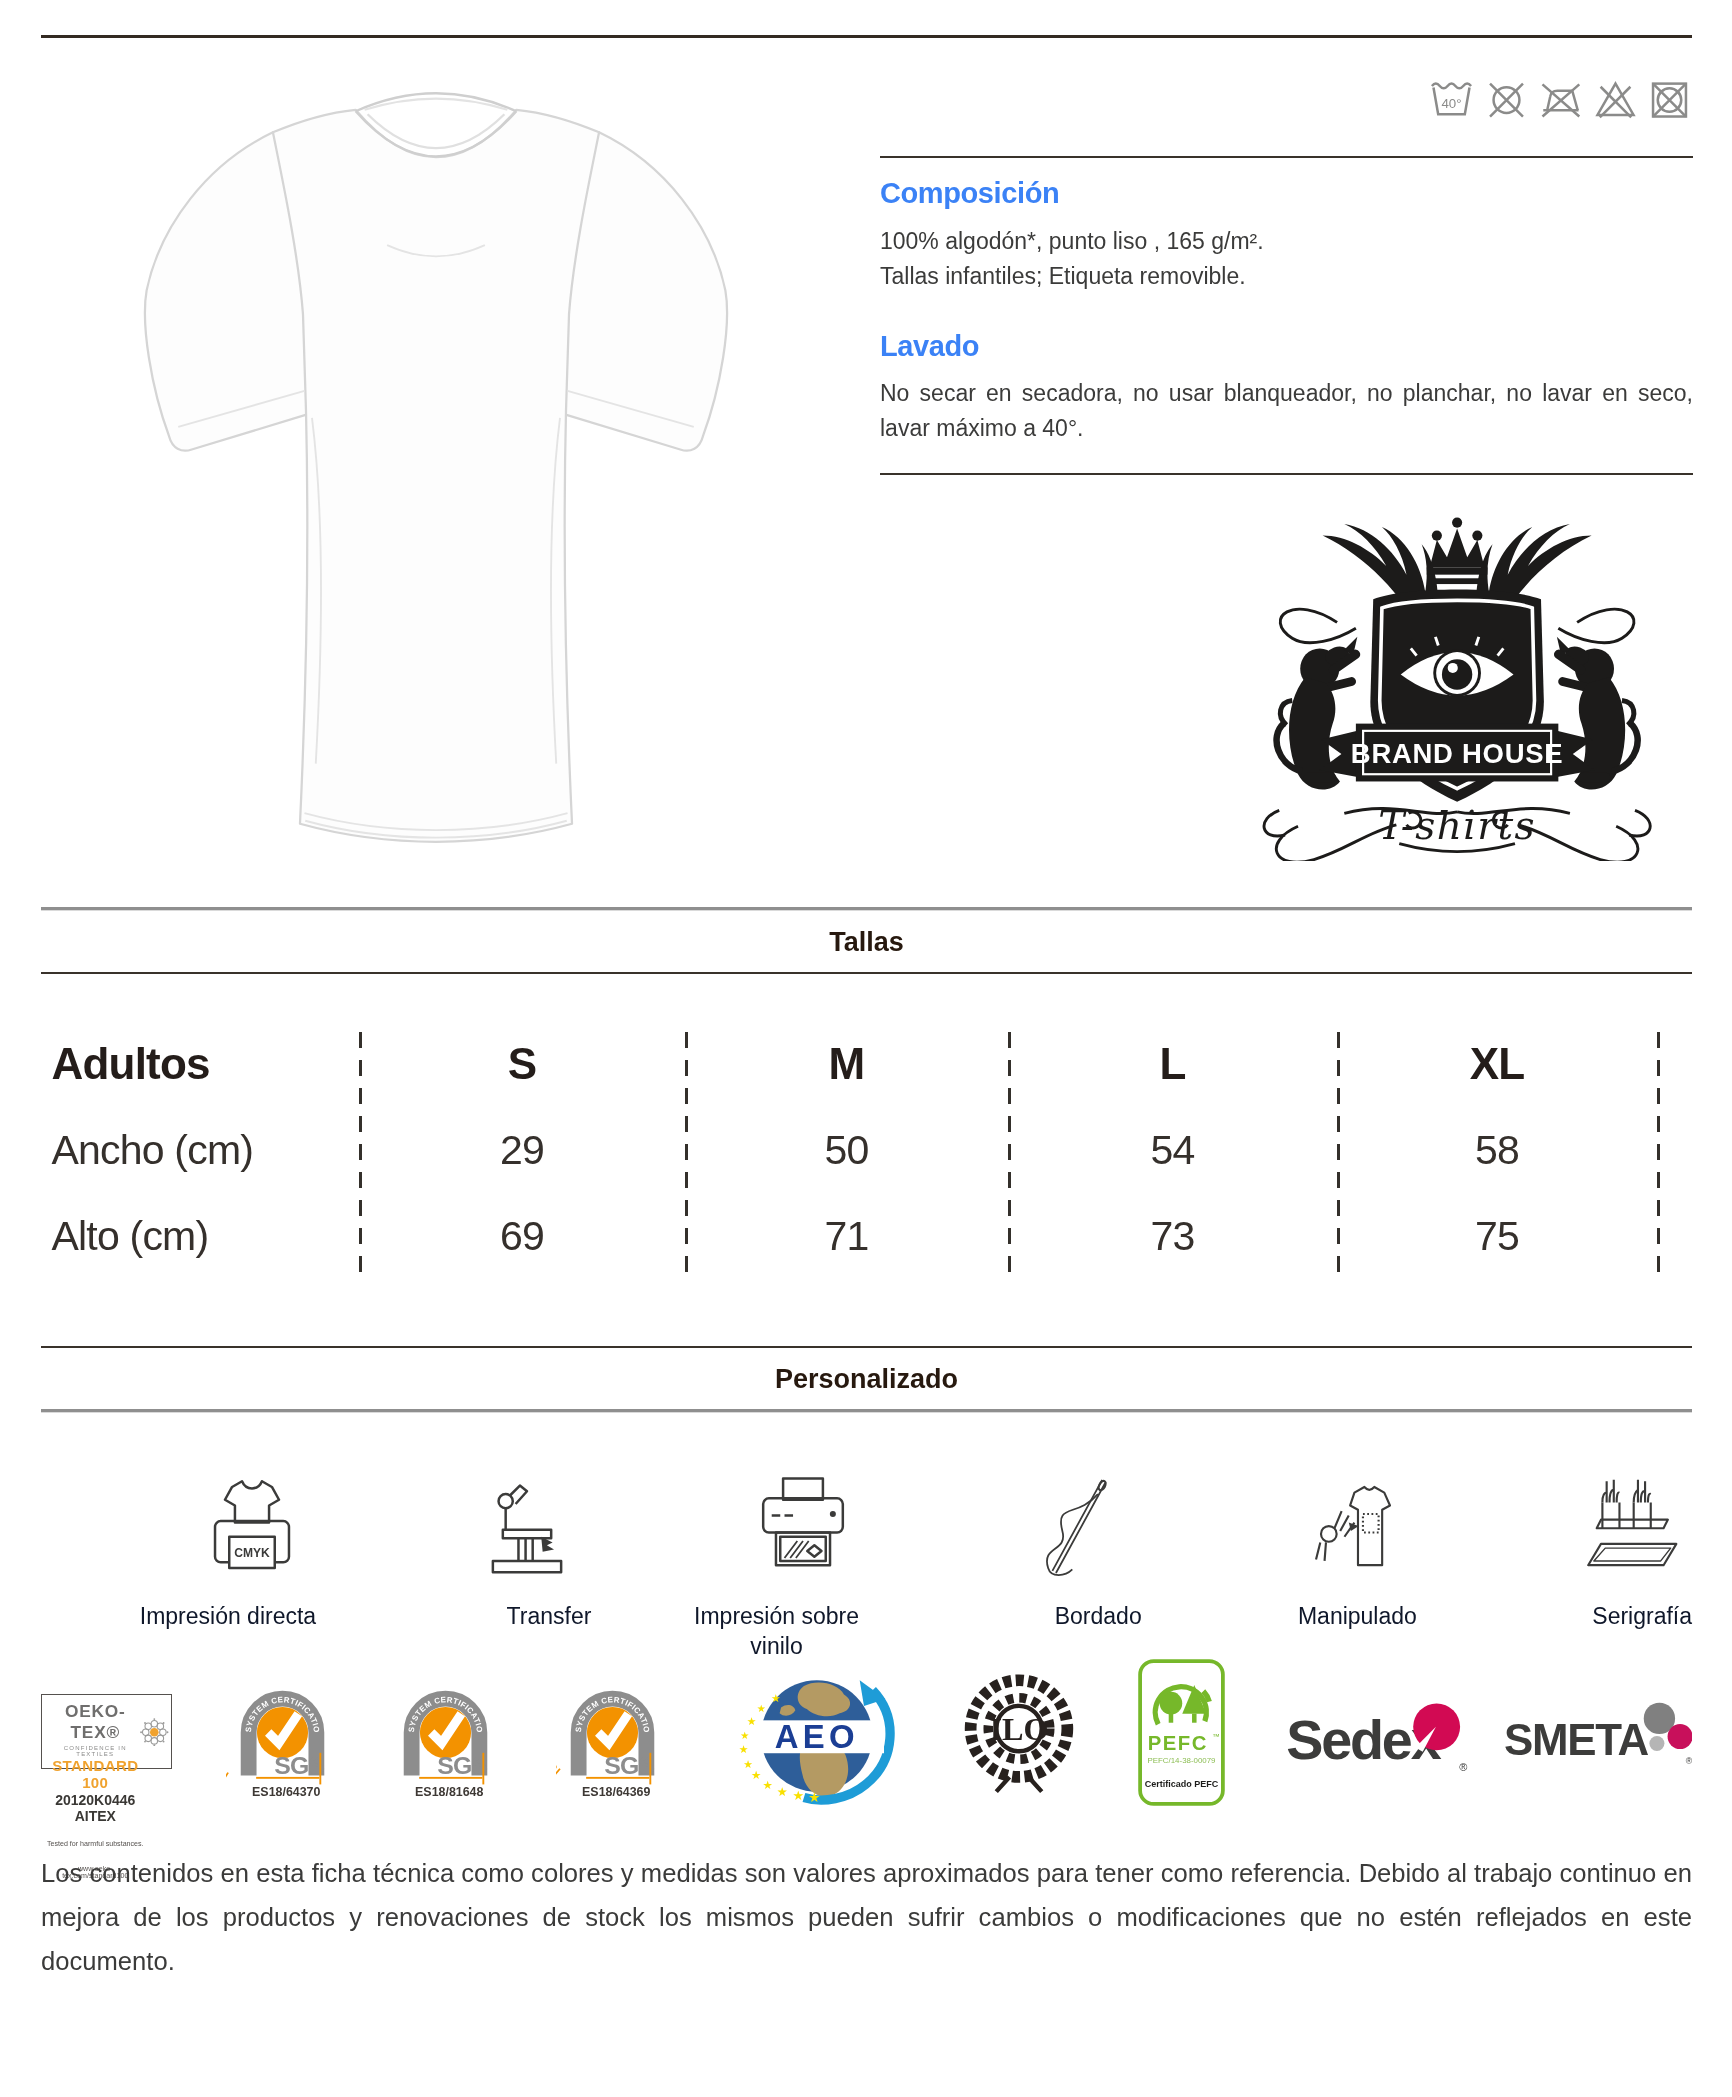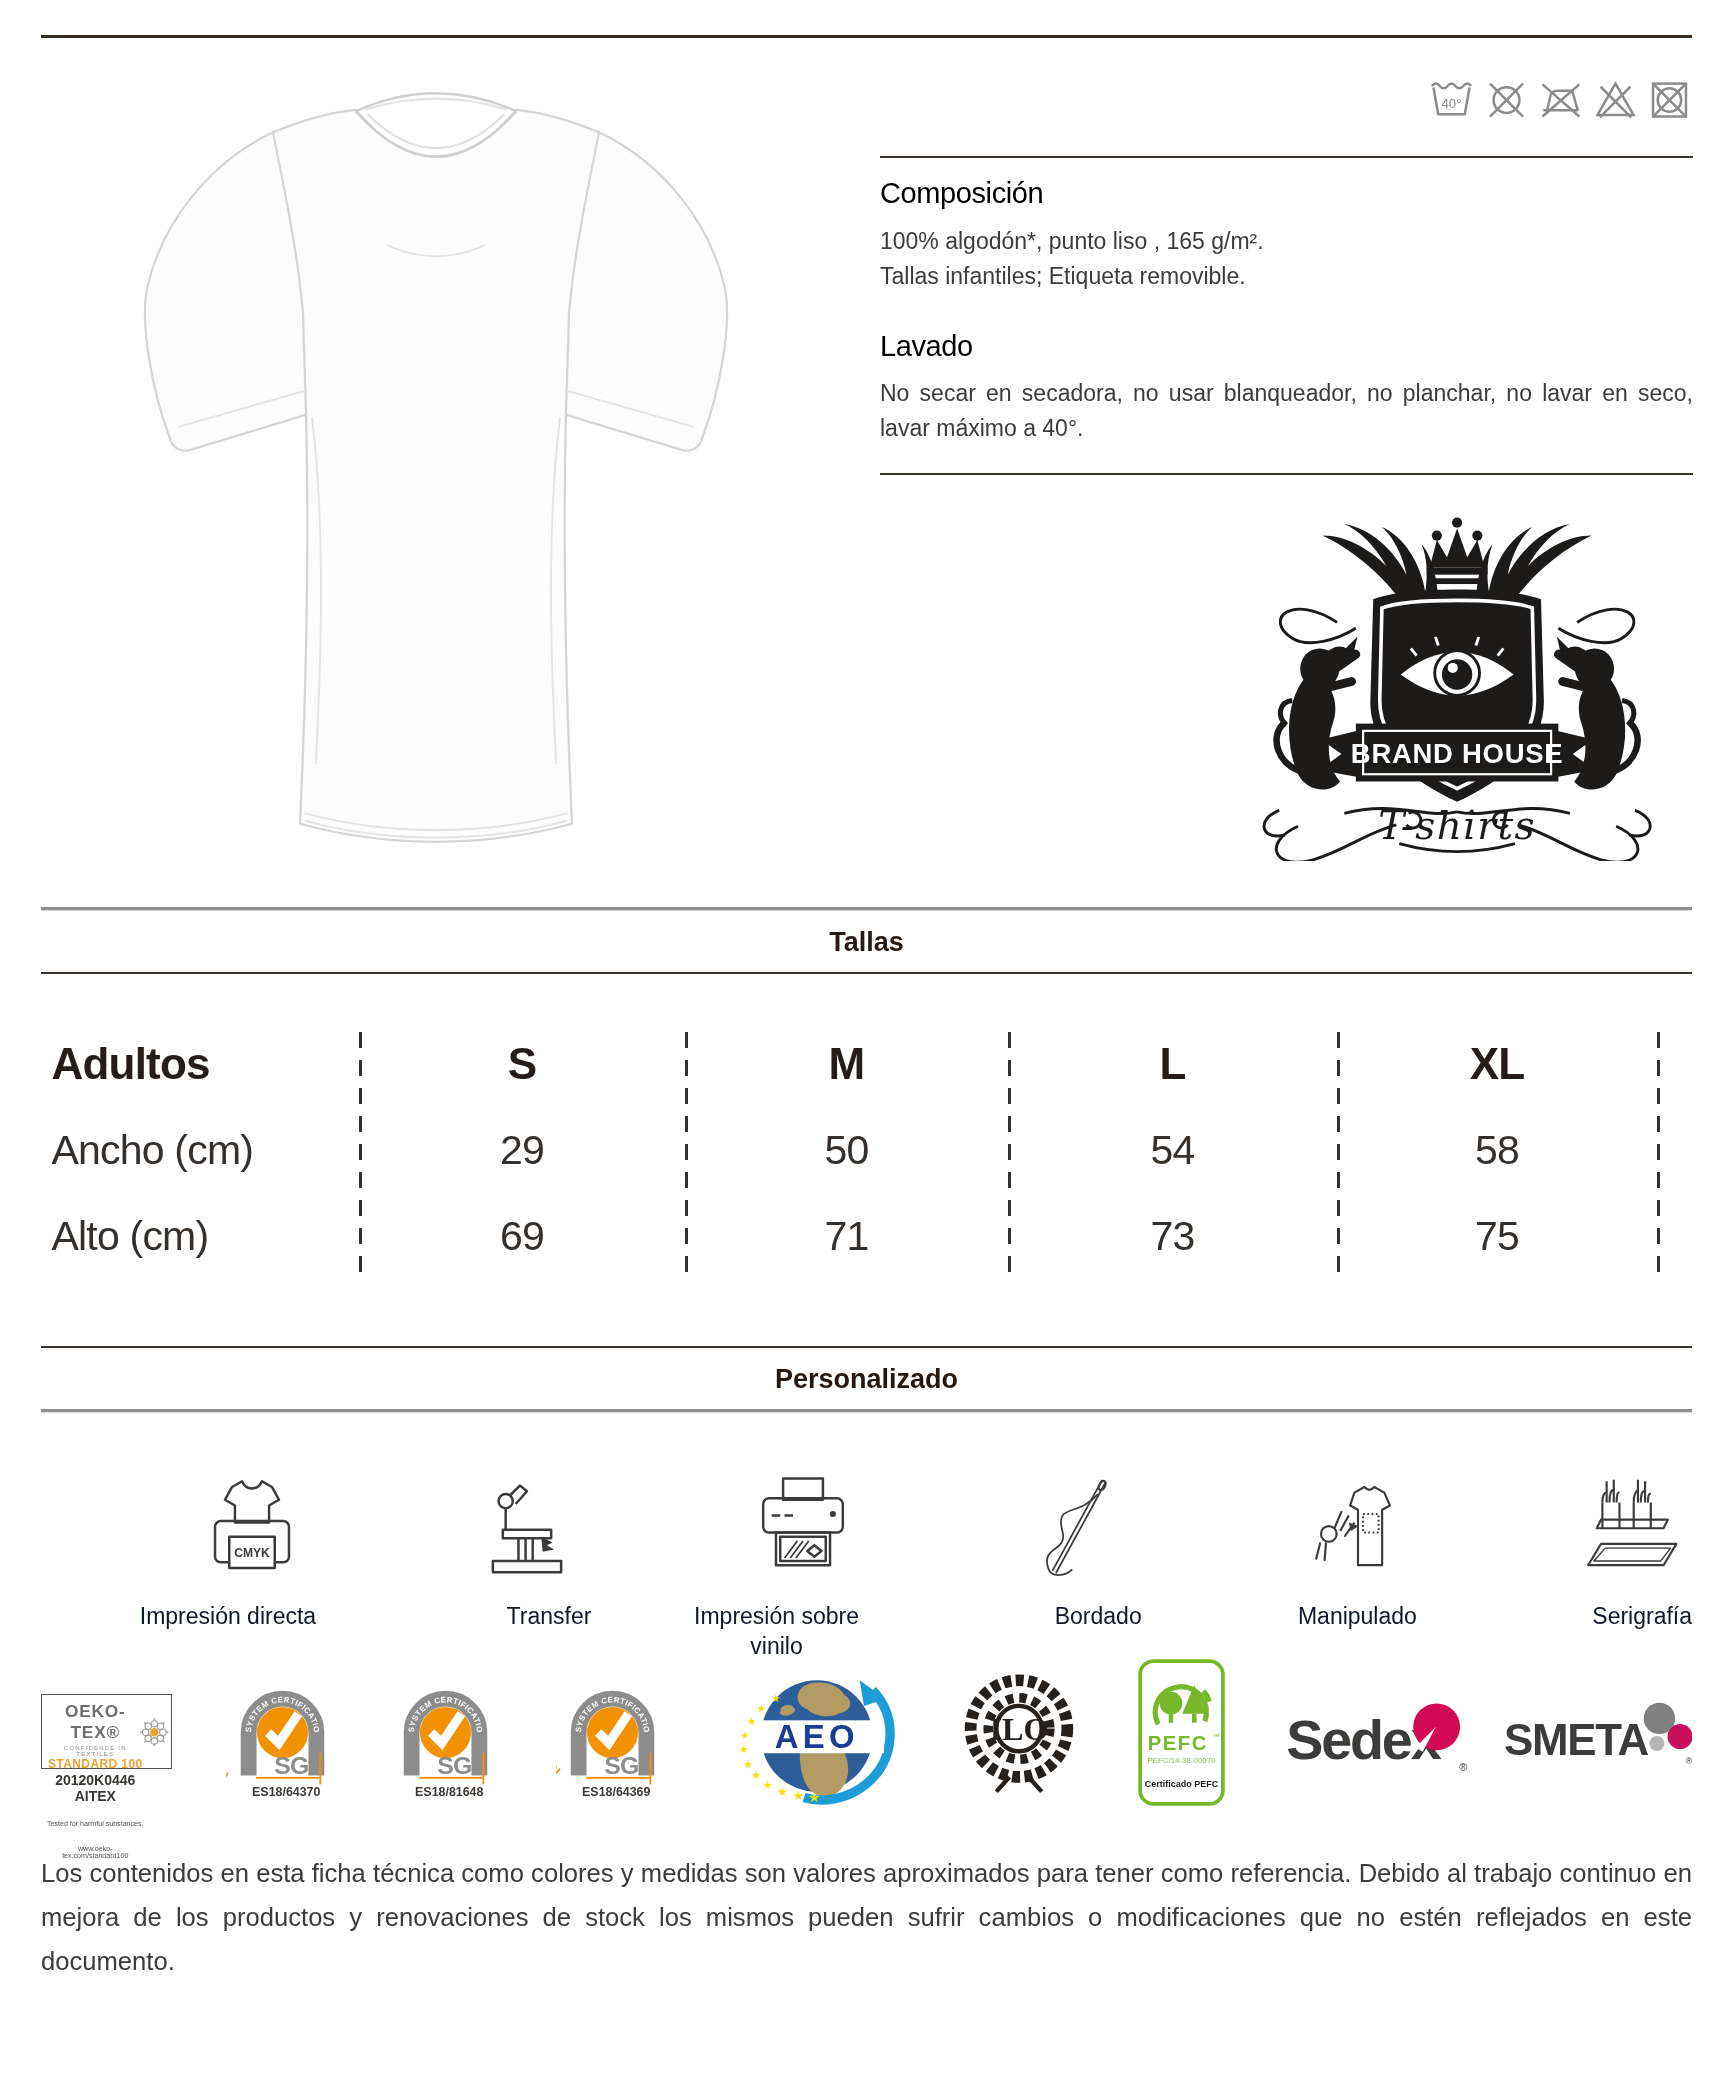--- a/index.html
+++ b/index.html
@@ -16,21 +16,21 @@
   .hr-gray  { height:3.8px; background:#8F8F8F; border-bottom:0.8px solid #DADADA; }
 
   
   .tshirt-wrap { position:absolute; left:64px; top:57px; width:744px; height:813px; }
 
   
   .right-col { position:absolute; left:880px; top:66px; width:813px; }
   .care-row { display:flex; justify-content:flex-end; gap:7.5px; padding-top:9px; height:57px; }
   .care-row svg { width:47px; height:47px; }
   .col-rule { margin-top:33px; }
-  .info-title { margin-top:19.5px; font-size:29px; font-weight:normal; color:#000000; letter-spacing:-0.4px; }
+  .info-title { margin-top:19.5px; font-size:29px; font-weight:bold; color:#3b82f6; letter-spacing:-0.4px; }
   .info-text { margin-top:13.5px; font-size:23px; line-height:35px; color:#3B3B3A; }
   .just { text-align:justify; }
   .logo-wrap { margin-top:10.5px; display:flex; justify-content:flex-end; }
 
   
   .band { position:absolute; left:41px; width:1651px; }
   .band-tallas { top:907px; }
   .band-pers   { top:1346px; }
   .band-title { text-align:center; font-size:27px; font-weight:bold; color:#27190F; margin:18px 0 16.5px 0; line-height:1; }
 
@@ -51,21 +51,21 @@
   .custom-icon { height:126px; display:flex; align-items:flex-end; justify-content:center; }
   .custom-label { margin-top:16.5px; font-size:23px; line-height:30px; color:#0f172a; text-align:center; max-width:180px; }
 
   
   .cert-row { position:absolute; left:0; top:0; width:1732px; height:2097px; pointer-events:none; }
   .cert { position:absolute; }
   .oeko { left:41px; top:1694px; width:131px; height:75px; border:1.5px solid #55514E; text-align:center;
           padding:6px 27px 4.5px 4.5px; position:absolute; background:#fff; }
   .oeko-brand { font-size:17.3px; font-weight:bold; color:#6F6E6D; letter-spacing:0.8px; }
   .oeko-sub   { font-size:6px; color:#8A8A89; letter-spacing:1.2px; margin-top:1.5px; }
-  .oeko-std   { font-size:12px; font-weight:bold; color:#F0A22E; letter-spacing:0.4px; margin-top:0.8px; }
+  .oeko-std   { font-size:15px; font-weight:bold; color:#F0A22E; letter-spacing:0.4px; margin-top:0.8px; }
   .oeko-code  { font-size:14px; font-weight:bold; color:#3A3835; margin-top:0.8px; }
   .oeko-note  { font-size:7.1px; color:#55514E; margin-top:17px; line-height:7.5px; }
   .oeko-flower { position:absolute; right:2.3px; top:22.6px; width:28.6px; height:28.6px; }
 
   
   .footer { position:absolute; left:41px; top:1851px; width:1651px; font-size:25.6px; line-height:44px;
             color:#3B3B3A; text-align:justify; }
 </style>
 </head>
 <body>

